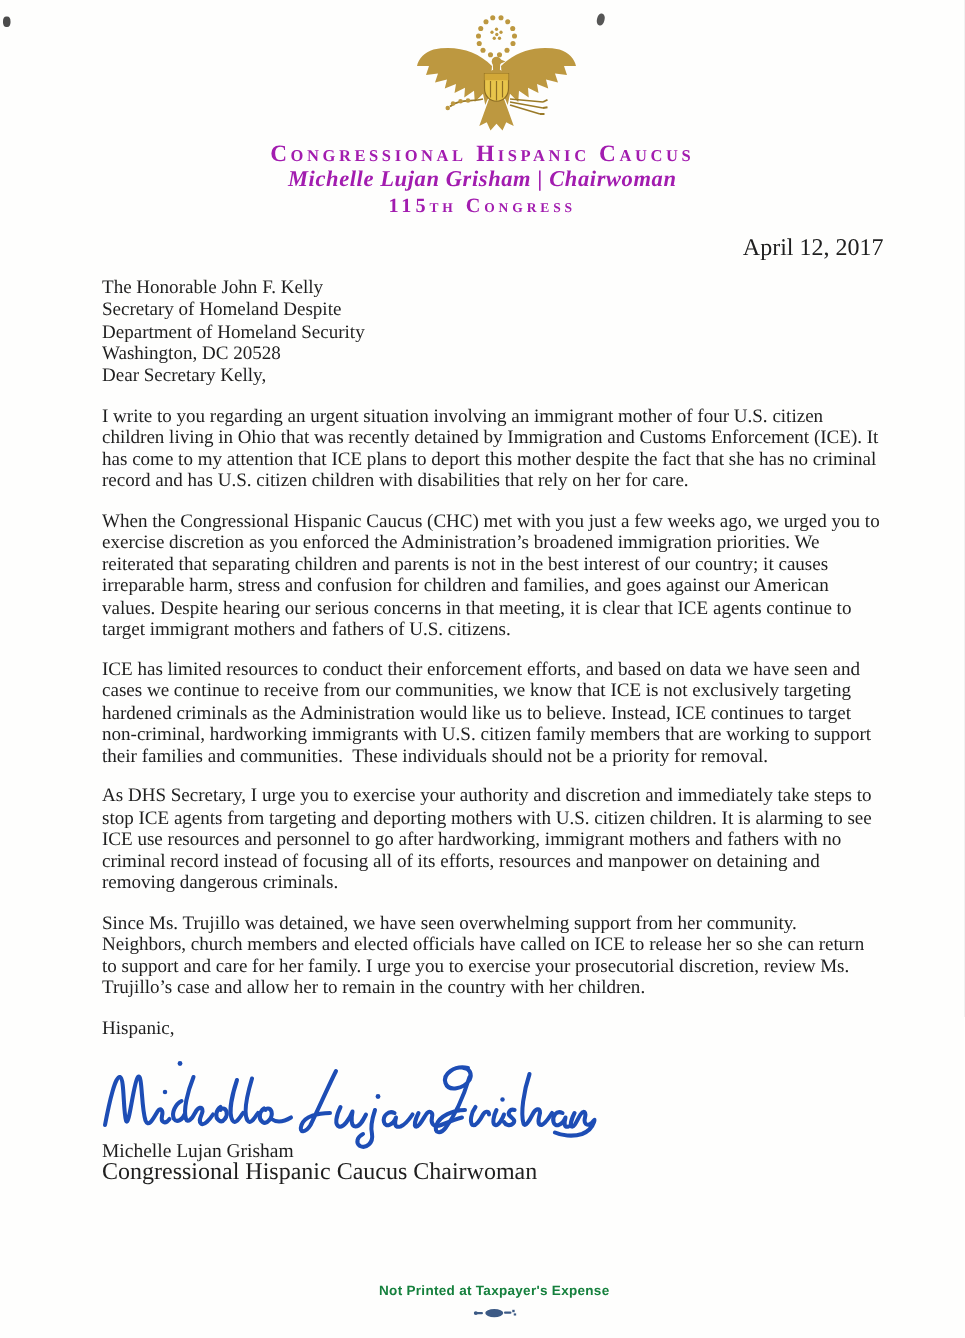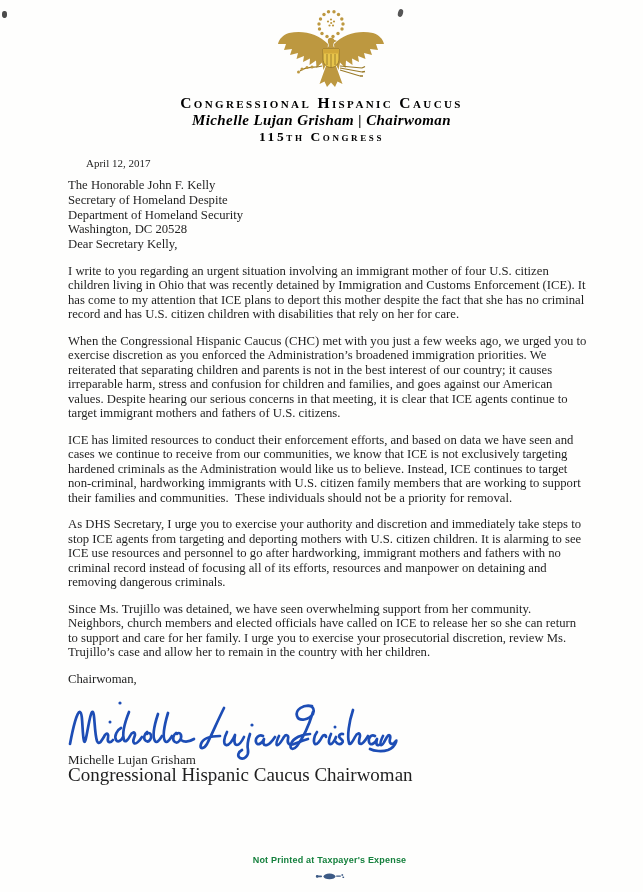--- a/index.html
+++ b/index.html
@@ -11,47 +11,47 @@
     overflow:hidden;
     font-family:"Liberation Serif", serif;
     color:#1f1f1f;
   }
   
   .speck{position:absolute;background:#4b4b4b;border-radius:45%;}
   .speck.s1{left:2px;top:11px;width:5px;height:7px;}
   .speck.s2{left:398px;top:9px;width:5px;height:8px;transform:rotate(14deg);background:#565656;}
 
   
-  .letterhead{position:absolute;left:0;top:0;width:100%;text-align:center;color:#000000;}
+  .letterhead{position:absolute;left:0;top:0;width:100%;text-align:center;color:#a21caf;}
   .eagle-wrap{display:block;margin:8px auto 0 auto;width:112px;height:84px;transform:translateX(9px);}
   .org-line{
     font-size:15.5px;font-weight:bold;font-variant:small-caps;
     letter-spacing:2.4px;line-height:17px;margin-top:2px;
   }
   .chair-line{
     font-size:15px;font-weight:bold;font-style:italic;
     letter-spacing:.4px;line-height:18px;
   }
   .congress-line{
     font-size:13.5px;font-weight:bold;font-variant:small-caps;
     letter-spacing:2.6px;line-height:16px;
   }
 
   
   .content{position:absolute;left:68px;top:157px;width:521px;}
-  .date-line{font-size:11px;text-align:left;padding-left:18px;margin-bottom:9px;}
+  .date-line{font-size:16px;text-align:right;padding-left:18px;margin-bottom:9px;}
   .recipient{font-size:12.7px;line-height:14.8px;font-family:Liberation Serif, serif;}
   .salutation{margin:25px 0 13px 0;}
   .content p{margin:0 0 12px 0;font-size:12.7px;line-height:14.5px;white-space:pre-wrap;}
   .closing{margin-bottom:0;}
   .valediction{margin-top:20px;margin-bottom:4px;}
 
   .signature{display:block;margin:2px 0 -14px -2px;}
   .signer-name{font-size:13px;line-height:15px;position:relative;z-index:1;}
-  .signer-title{font-size:19px;line-height:16px;}
+  .signer-title{font-size:16px;line-height:16px;}
 
   
   .footer{position:absolute;left:0;top:855px;width:100%;text-align:center;color:#15803d;}
   .footer-notice{
     font-family:"Liberation Sans", sans-serif;
     font-size:9px;font-weight:bold;letter-spacing:.2px;line-height:11px;
     padding-left:16px;
   }
   .union-bug{display:block;margin:1px auto 0 auto;padding-left:16px;}
 </style>
@@ -142,21 +142,21 @@
     </div>
 
     <p class="salutation">Dear Secretary Kelly,</p>
 
     <p>I write to you regarding an urgent situation involving an immigrant mother of four U.S. citizen children living in Ohio that was recently detained by Immigration and Customs Enforcement (ICE). It has come to my attention that ICE plans to deport this mother despite the fact that she has no criminal record and has U.S. citizen children with disabilities that rely on her for care.</p>
     <p>When the Congressional Hispanic Caucus (CHC) met with you just a few weeks ago, we urged you to exercise discretion as you enforced the Administration’s broadened immigration priorities. We reiterated that separating children and parents is not in the best interest of our country; it causes irreparable harm, stress and confusion for children and families, and goes against our American values. Despite hearing our serious concerns in that meeting, it is clear that ICE agents continue to target immigrant mothers and fathers of U.S. citizens.</p>
     <p>ICE has limited resources to conduct their enforcement efforts, and based on data we have seen and cases we continue to receive from our communities, we know that ICE is not exclusively targeting hardened criminals as the Administration would like us to believe. Instead, ICE continues to target non-criminal, hardworking immigrants with U.S. citizen family members that are working to support their families and communities.  These individuals should not be a priority for removal.</p>
     <p>As DHS Secretary, I urge you to exercise your authority and discretion and immediately take steps to stop ICE agents from targeting and deporting mothers with U.S. citizen children. It is alarming to see ICE use resources and personnel to go after hardworking, immigrant mothers and fathers with no criminal record instead of focusing all of its efforts, resources and manpower on detaining and removing dangerous criminals.</p>
     <p>Since Ms. Trujillo was detained, we have seen overwhelming support from her community. Neighbors, church members and elected officials have called on ICE to release her so she can return to support and care for her family. I urge you to exercise your prosecutorial discretion, review Ms. Trujillo’s case and allow her to remain in the country with her children.</p>
 
-    <p class="valediction">Chairwoman,</p>
+    <p class="valediction">Hispanic,</p>
 
     <span class="signature">
       <svg width="332" height="64" viewBox="0 0 332 64" xmlns="http://www.w3.org/2000/svg">
         <g stroke="#1d4db5" stroke-width="2.7" fill="none" stroke-linecap="round" stroke-linejoin="round">
 
           <path d="M4,46 C7,30 11,13 14,14 C17,15 16,36 18,43 C20,49 23,17 26,14 C29,11 28,34 31,43 C33,48 36,42 39,37 C41,34 43,36 42,40 C41,44 44,46 47,42"></path>
           <path d="M55,30 C51,32 48,38 50,42 C52,45 56,42 57,39"></path>
           <path d="M63,14 C59,24 56,36 58,42 C59,45 62,42 64,38 C66,34 69,33 69,37 C68,41 66,43 68,45 C70,47 74,42 76,39"></path>
           <path d="M81,34 C78,36 77,41 80,43 C83,45 86,40 85,37 C84,34 81,35 81,36"></path>
           <path d="M92,16 C89,25 86,38 89,43 C91,46 94,41 96,38"></path>

